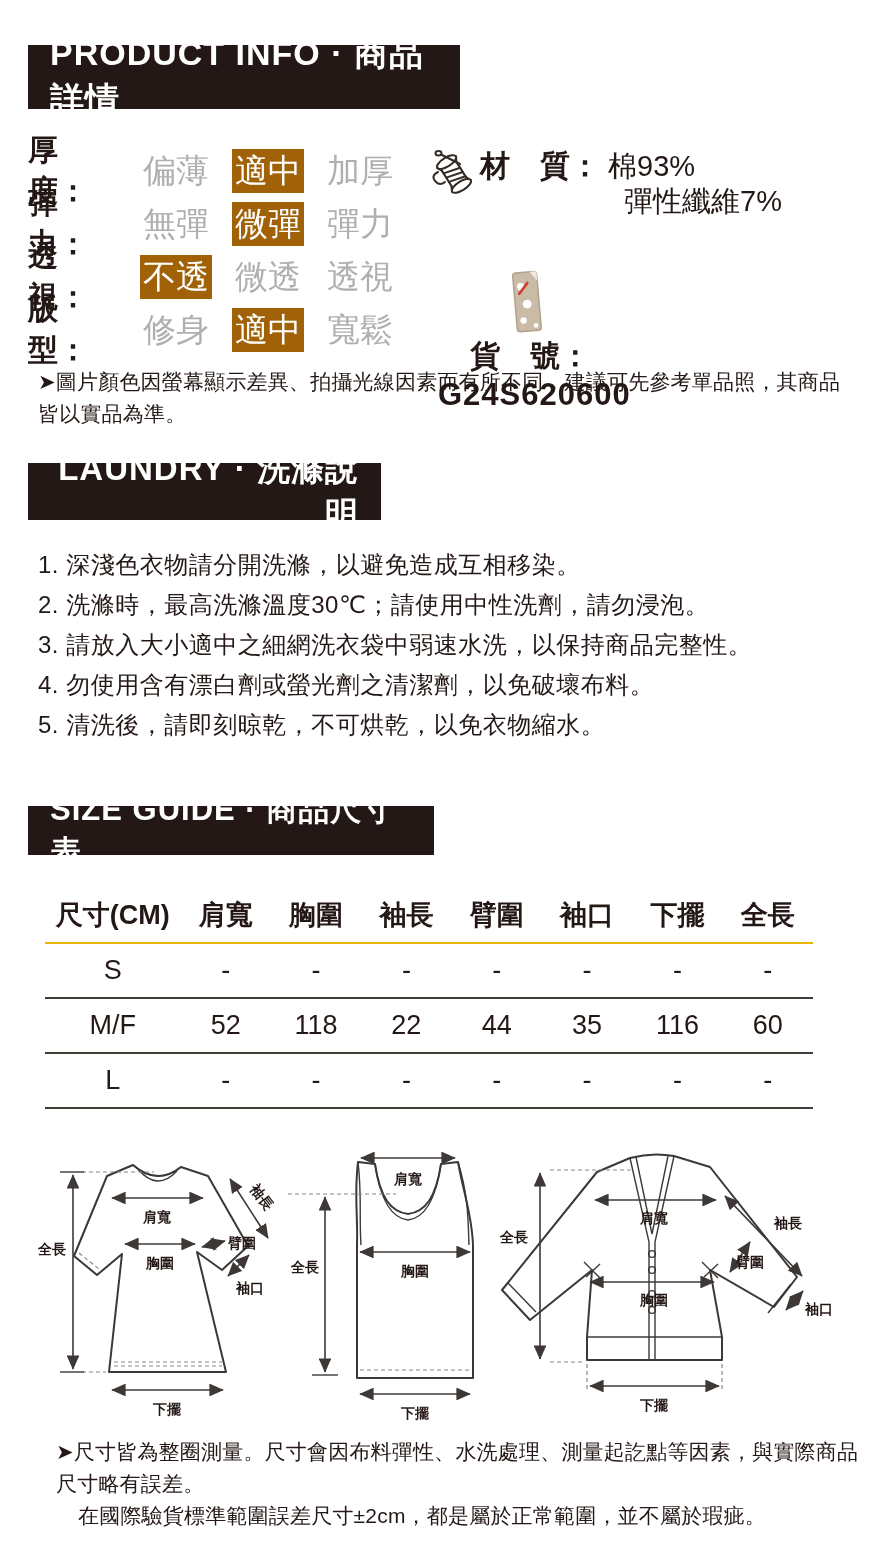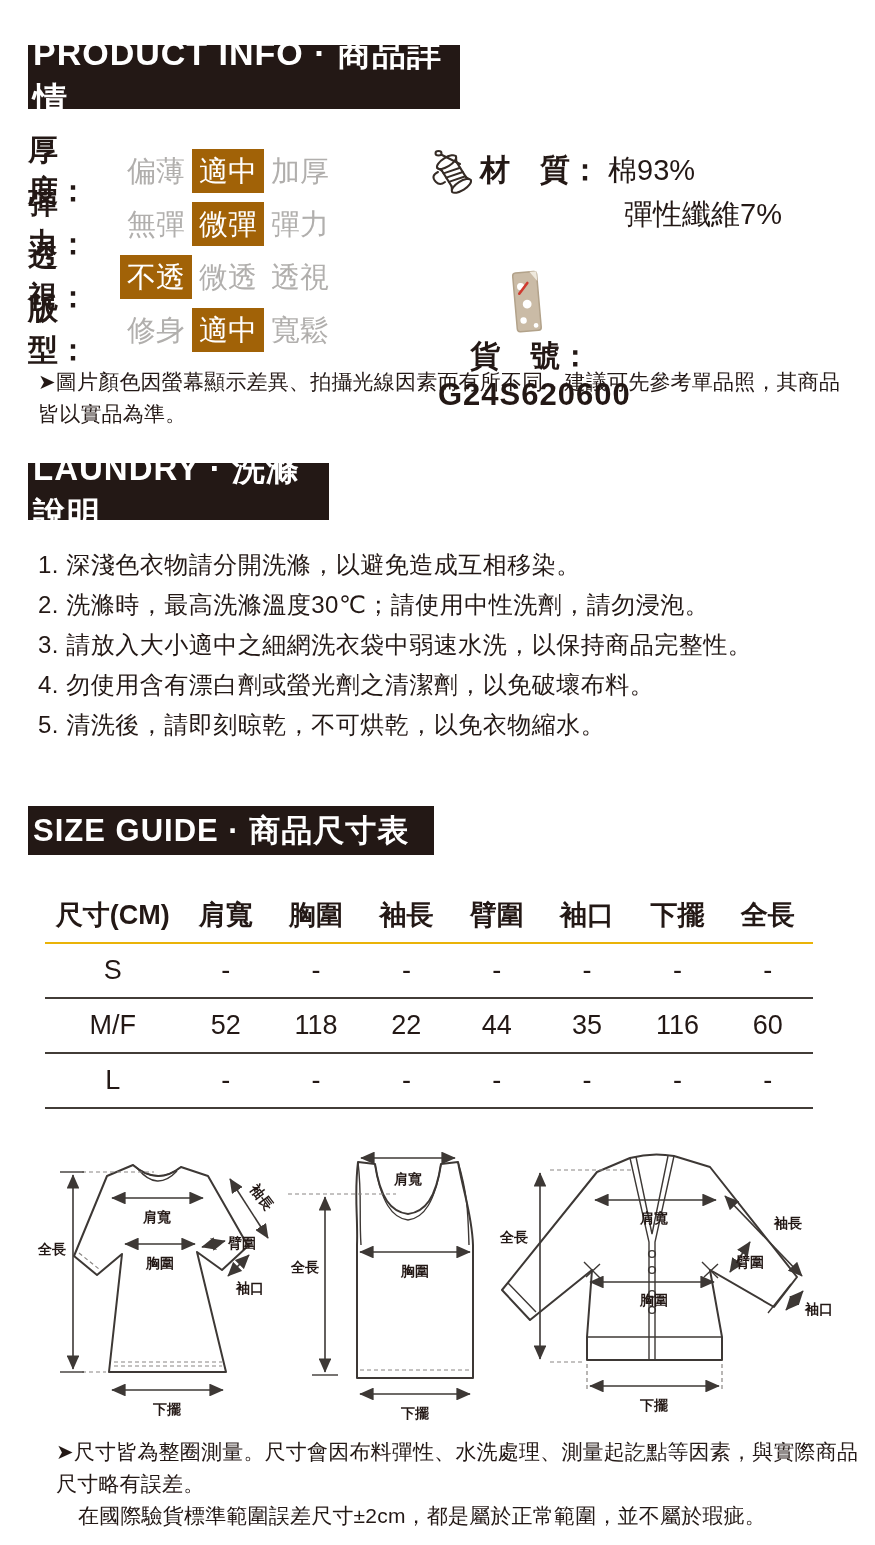--- a/index.html
+++ b/index.html
@@ -2,38 +2,38 @@
 <html><head>
 <meta charset="utf-8">
 <style>
   html,body{margin:0;padding:0;background:#fff;}
   .page{
     position:relative;width:875px;height:1545px;background:#fff;overflow:hidden;
     font-family:"Liberation Sans","DejaVu Sans",sans-serif;color:#231815;
   }
   .hdr{
     position:absolute;background:#231815;color:#fff;display:flex;align-items:center;
-    padding:0 5px;box-sizing:border-box;font-weight:bold;letter-spacing:1px;
+    padding:0 22px;box-sizing:border-box;font-weight:bold;letter-spacing:1px;
   }
   #hdr1{left:28px;top:45px;width:432px;height:64px;font-size:34px;}
-  #hdr2{left:28px;top:463px;width:301px;height:57px;font-size:33px;}
+  #hdr2{left:28px;top:463px;width:353px;height:57px;font-size:33px;text-align:right;}
   #hdr3{left:28px;top:806px;width:406px;height:49px;font-size:31px;}
 
   .attrs{position:absolute;left:28px;top:148px;}
   .attr-row{display:flex;align-items:center;height:46px;margin-bottom:7px;}
   .attr-label{width:92px;font-size:30px;font-weight:bold;letter-spacing:0px;}
   .opt{
-    width:72px;height:44px;line-height:44px;text-align:center;
-    font-size:29px;color:#b1afad;font-weight:500;white-space:nowrap;
+    width:72px;height:44px;line-height:44px;text-align:center;margin-left:20px;
+    font-size:33px;color:#b1afad;font-weight:500;white-space:nowrap;
   }
   .opt.sel{background:#a16207;color:#ffffff;}
 
   .mat-row{position:absolute;left:430px;top:148px;display:flex;}
   .mat-text{margin-left:-4px;}
-  .mat-line{font-size:29px;line-height:44px;}
+  .mat-line{font-size:29px;line-height:35px;}
   .kv-label{font-size:30px;font-weight:bold;margin-right:8px;}
   .itemno-row{position:absolute;left:438px;top:268px;display:flex;align-items:center;flex-direction:column;}
   .itemno-value{font-size:31px;font-weight:bold;letter-spacing:1px;}
   .icon-spool{position:relative;top:0;margin-right:6px;}
   .icon-tag{margin-right:12px;}
 
   .note{
     position:absolute;left:38px;width:815px;font-size:21px;font-weight:normal;
     line-height:32px;letter-spacing:0.2px;
   }

